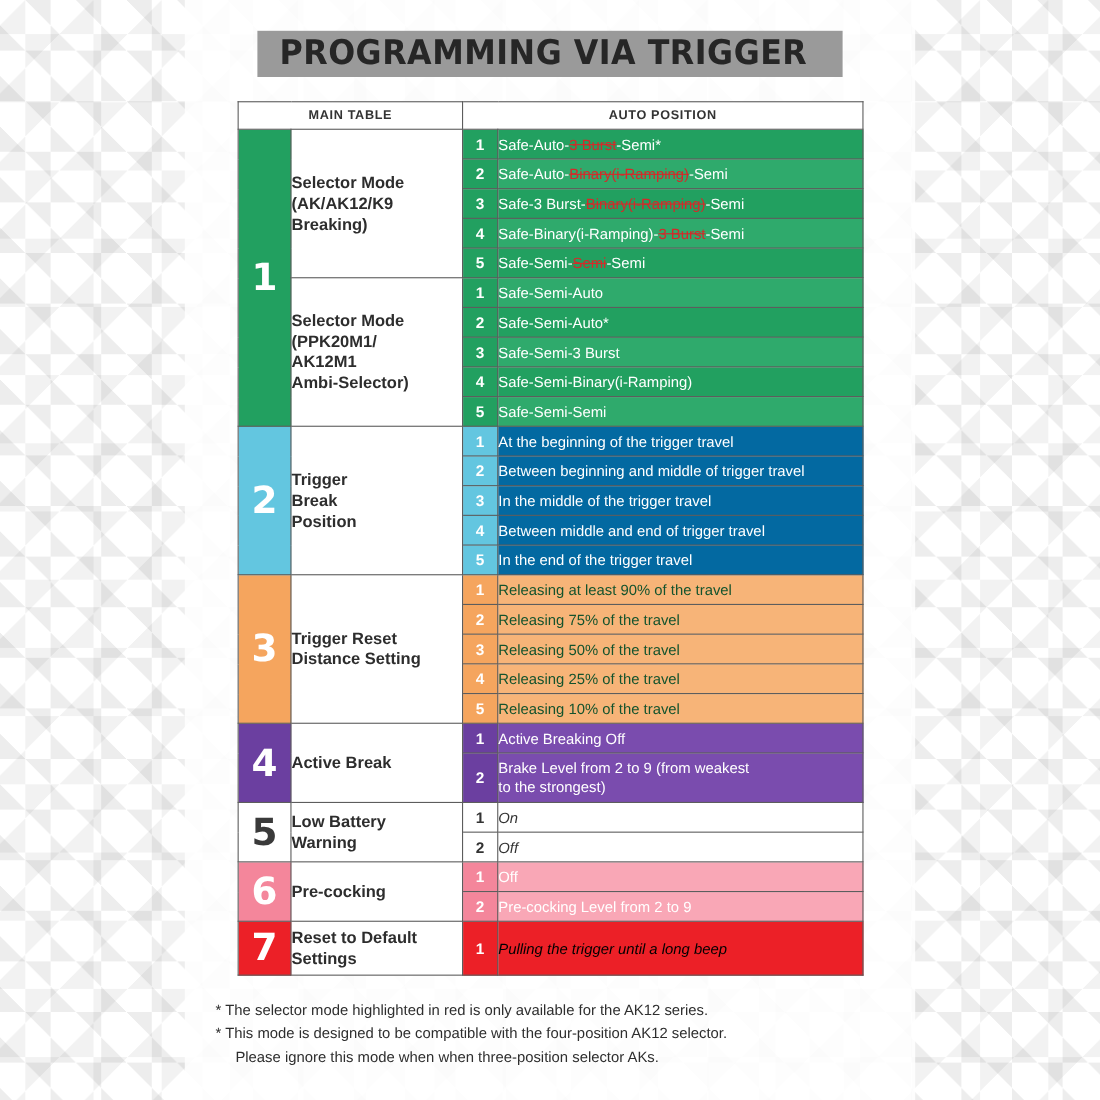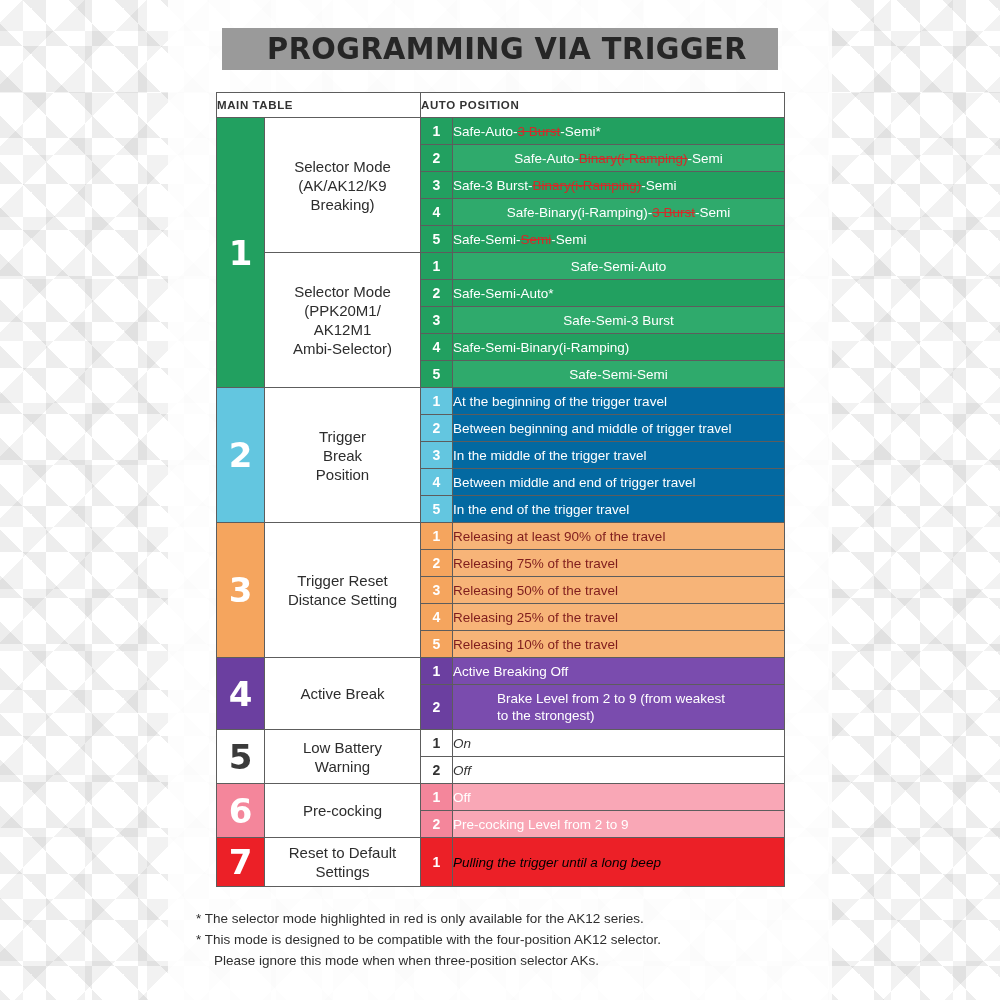--- a/index.html
+++ b/index.html
@@ -41,21 +41,21 @@
   .title-wrap {
     position: absolute;
     left: 168px;
     top: 28px;
     width: 664px;
     text-align: center;
   }
   .title-bar {
     display: inline-block;
     background: #9a9a9a;
-    padding: 2px 14px 4px 27px;
+    padding: 2px 14px 4px 2px;
   }
   .title-bar .title-text {
     font-family: "DejaVu Sans", sans-serif;
     font-weight: bold;
     font-size: 31px;
     letter-spacing: 0.5px;
     color: #262626;
     line-height: 36px;
     transform: scaleX(0.93);
     display: inline-block;
@@ -71,21 +71,21 @@
     table-layout: fixed;
   }
   table.main td, table.main th {
     border: 1px solid #5d5d5d;
     padding: 0;
     vertical-align: middle;
   }
   .hdr {
     height: 24px;
     background: #ffffff;
-    text-align: left;
+    text-align: center;
     font-size: 11.5px;
     font-weight: bold;
     letter-spacing: 0.6px;
     color: #333;
   }
   
   col.c-num   { width: 48px; }
   col.c-mode  { width: 156px; }
   col.c-pos   { width: 32px; }
   col.c-desc  { width: 332px; }
@@ -94,22 +94,22 @@
     text-align: center;
     font-family: "DejaVu Sans", sans-serif;
     font-weight: bold;
     font-size: 34px;
     color: #ffffff;
     line-height: 1;
   }
   .bignum.dark { color: #3a3a3a; }
 
   .modecell {
-    text-align: center;
-    font-weight: normal;
+    text-align: left;
+    font-weight: bold;
     font-size: 15px;
     color: #2d2d2d;
     line-height: 19px;
     background: #ffffff;
     padding: 6px 6px;
   }
   .poscell {
     text-align: center;
     font-weight: bold;
     font-size: 14px;
@@ -119,29 +119,29 @@
     font-size: 13.5px;
     padding: 5px 0 5px 10px;
     line-height: 17px;
   }
   .row-h { height: 27px; }
 
   
   .sec-green   { background: #22a060; }
   .g-pos       { background: #22a060; color: #ffffff; }
   .g-desc      { background: #22a060; color: #ffffff; }
-  .g-desc2     { background: #2faa6c; color: #ffffff; text-align: center; }
+  .g-desc2     { background: #2faa6c; color: #ffffff; }
 
   .sec-blue    { background: #63c6e0; }
   .b-pos       { background: #63c6e0; color: #ffffff; }
   .b-desc      { background: #0369a1; color: #ffffff; }
 
   .sec-orange  { background: #f5a55e; }
   .o-pos       { background: #f5a55e; color: #ffffff; }
-  .o-desc      { background: #f7b478; color: #7f1d1d; }
+  .o-desc      { background: #f7b478; color: #14532d; }
 
   .sec-purple  { background: #6b3fa0; }
   .p-pos       { background: #6b3fa0; color: #ffffff; }
   .p-desc      { background: #7a4cae; color: #ffffff; }
 
   .sec-white   { background: #ffffff; }
   .w-pos       { background: #ffffff; color: #333333; }
   .w-desc      { background: #ffffff; color: #333333; font-style: italic; }
 
   .sec-pink    { background: #f4869b; }
@@ -318,21 +318,21 @@
       <tr class="row-h">
         <td class="bignum sec-purple" rowspan="2">4</td>
         <td class="modecell" rowspan="2">
           <span>Active Break</span>
         </td>
         <td class="poscell p-pos">1</td>
         <td class="desccell p-desc">Active Breaking Off</td>
       </tr>
       <tr>
         <td class="poscell p-pos">2</td>
-        <td class="desccell p-desc" style="height:44px;white-space:pre-line;padding-left:44px;">Brake Level from 2 to 9 (from weakest
+        <td class="desccell p-desc" style="height:44px;white-space:pre-line;">Brake Level from 2 to 9 (from weakest
 to the strongest)</td>
       </tr>
 
       <tr class="row-h">
         <td class="bignum dark sec-white" rowspan="2">5</td>
         <td class="modecell" rowspan="2">
           <span>Low Battery</span><br>
           <span>Warning</span>
         </td>
         <td class="poscell w-pos">1</td>

